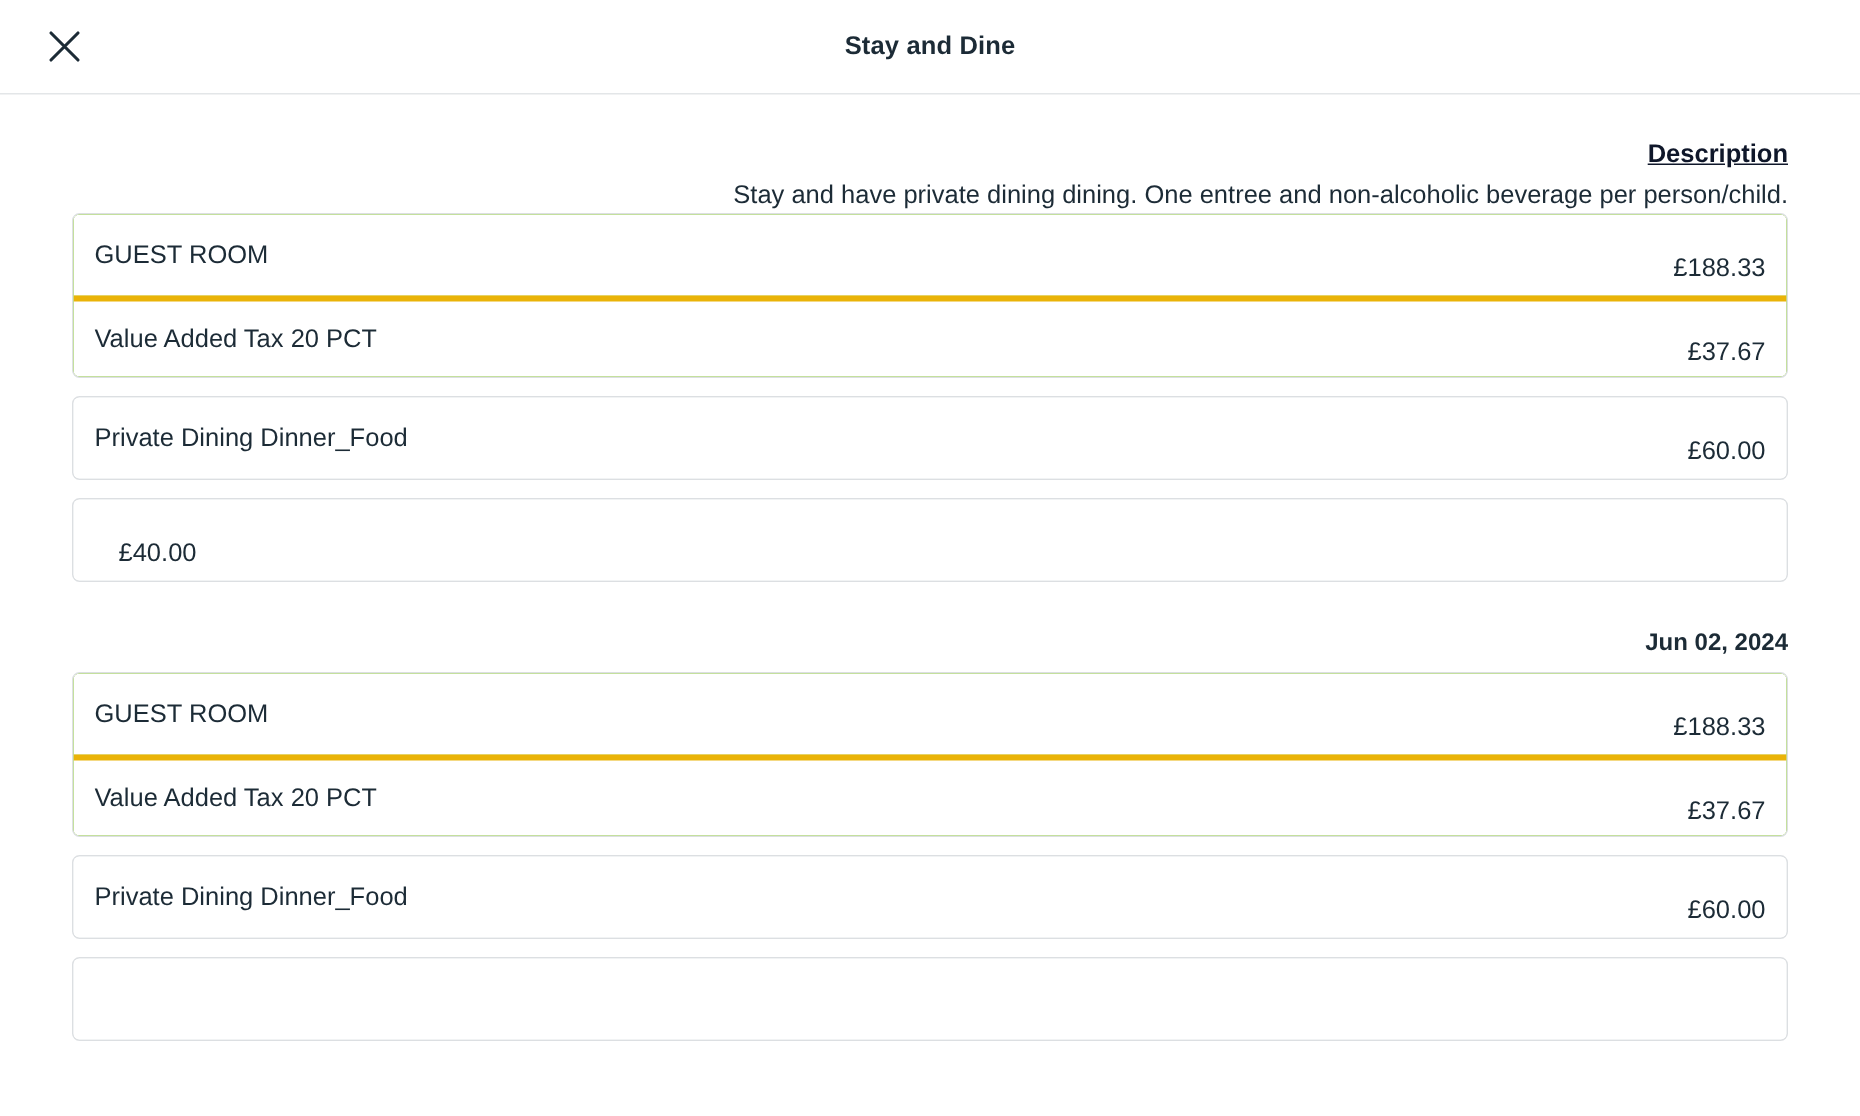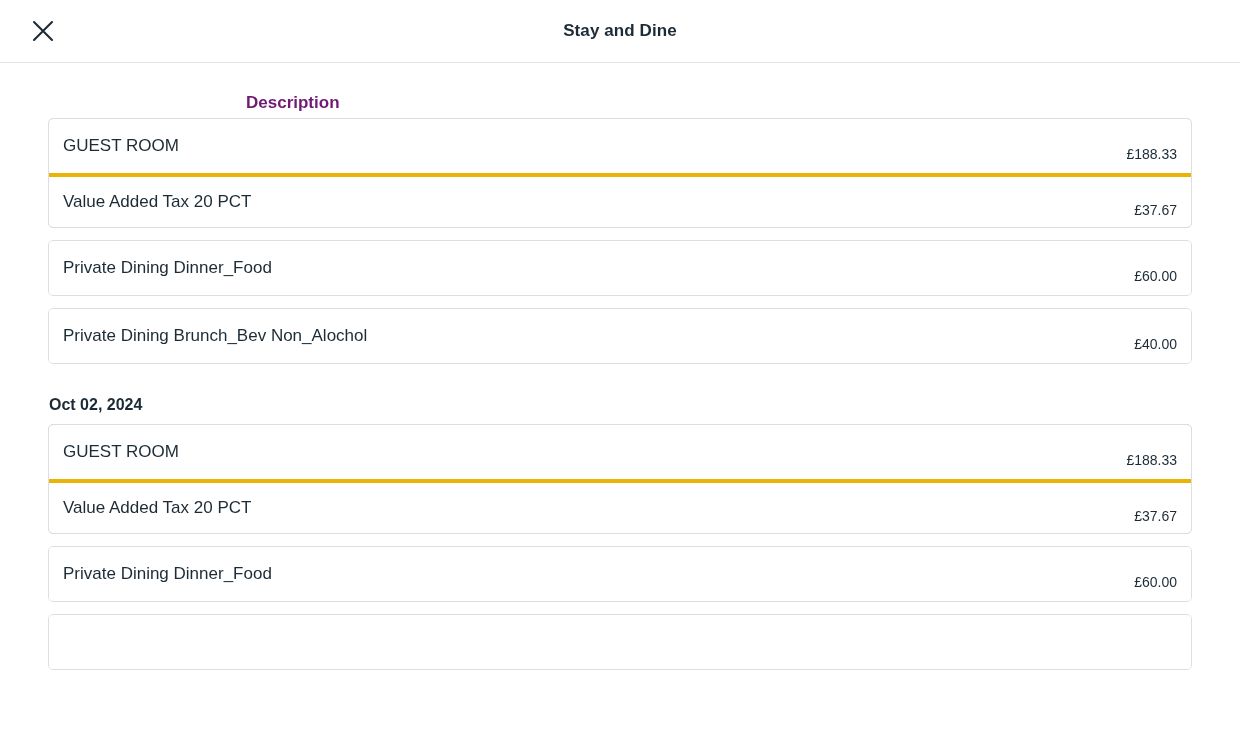--- a/index.html
+++ b/index.html
@@ -11,20 +11,21 @@
     color: #1c2b36;
     overflow: hidden;
   }
 
   .modal {
     width: 1240px;
     height: 744px;
     display: flex;
     flex-direction: column;
     background: #fff;
+    text-align: right;
   }
 
   
   .modal-header {
     position: relative;
     height: 63px;
     flex: 0 0 63px;
     border-bottom: 1px solid #e3e6e8;
     display: flex;
     align-items: center;
@@ -65,23 +66,24 @@
     height: 100%;
     overflow: hidden;
   }
 
   .description-block {
     padding: 28px 48px 0 230px;
   }
   .description-label {
     font-size: 17px;
     font-weight: bold;
-    color: #701a75;
+    color: #0f172a;
     line-height: 1.45;
     margin: 0 0 2px 16px;
+    text-decoration: underline;
   }
   .description-text {
     font-size: 17px;
     color: #1c2b36;
     line-height: 1.45;
     margin: 0;
   }
 
   .date-group {
     padding: 0 48px;
@@ -112,21 +114,21 @@
     border-top: 4px solid #eab308;
   }
   .charge-name {
     font-size: 17px;
     color: #1c2b36;
     white-space: nowrap;
     overflow: hidden;
     text-overflow: ellipsis;
   }
   .charge-amount {
-    font-size: 14px;
+    font-size: 17px;
     color: #1c2b36;
     white-space: nowrap;
     padding-left: 16px;
     margin-top: 17px;
   }
 </style>
 </head>
 <body>
 
 <div class="modal">
@@ -138,20 +140,21 @@
       </svg>
     </button>
     <div class="modal-title">Stay and Dine</div>
   </div>
 
   <div class="modal-body">
     <div class="scroll-area">
 
       <div class="description-block">
         <div class="description-label">Description</div>
+        <div class="description-text">Stay and have private dining dining. One entree and non-alcoholic beverage per person/child.</div>
       </div>
 
       <div id="date-groups">
           <div class="date-group">
             <div class="charge-card">
               <div class="charge-row">
                 <span class="charge-name">GUEST ROOM</span>
                 <span class="charge-amount">£188.33</span>
               </div>
               <div class="charge-row">
@@ -160,27 +163,26 @@
               </div>
             </div>
             <div class="charge-card">
               <div class="charge-row">
                 <span class="charge-name">Private Dining Dinner_Food</span>
                 <span class="charge-amount">£60.00</span>
               </div>
             </div>
             <div class="charge-card">
               <div class="charge-row">
-                <span class="charge-name">Private Dining Brunch_Bev Non_Alochol</span>
                 <span class="charge-amount">£40.00</span>
               </div>
             </div>
           </div>
           <div class="date-group">
-            <div class="date-heading">Oct 02, 2024</div>
+            <div class="date-heading">Jun 02, 2024</div>
             <div class="charge-card">
               <div class="charge-row">
                 <span class="charge-name">GUEST ROOM</span>
                 <span class="charge-amount">£188.33</span>
               </div>
               <div class="charge-row">
                 <span class="charge-name">Value Added Tax 20 PCT</span>
                 <span class="charge-amount">£37.67</span>
               </div>
             </div>

